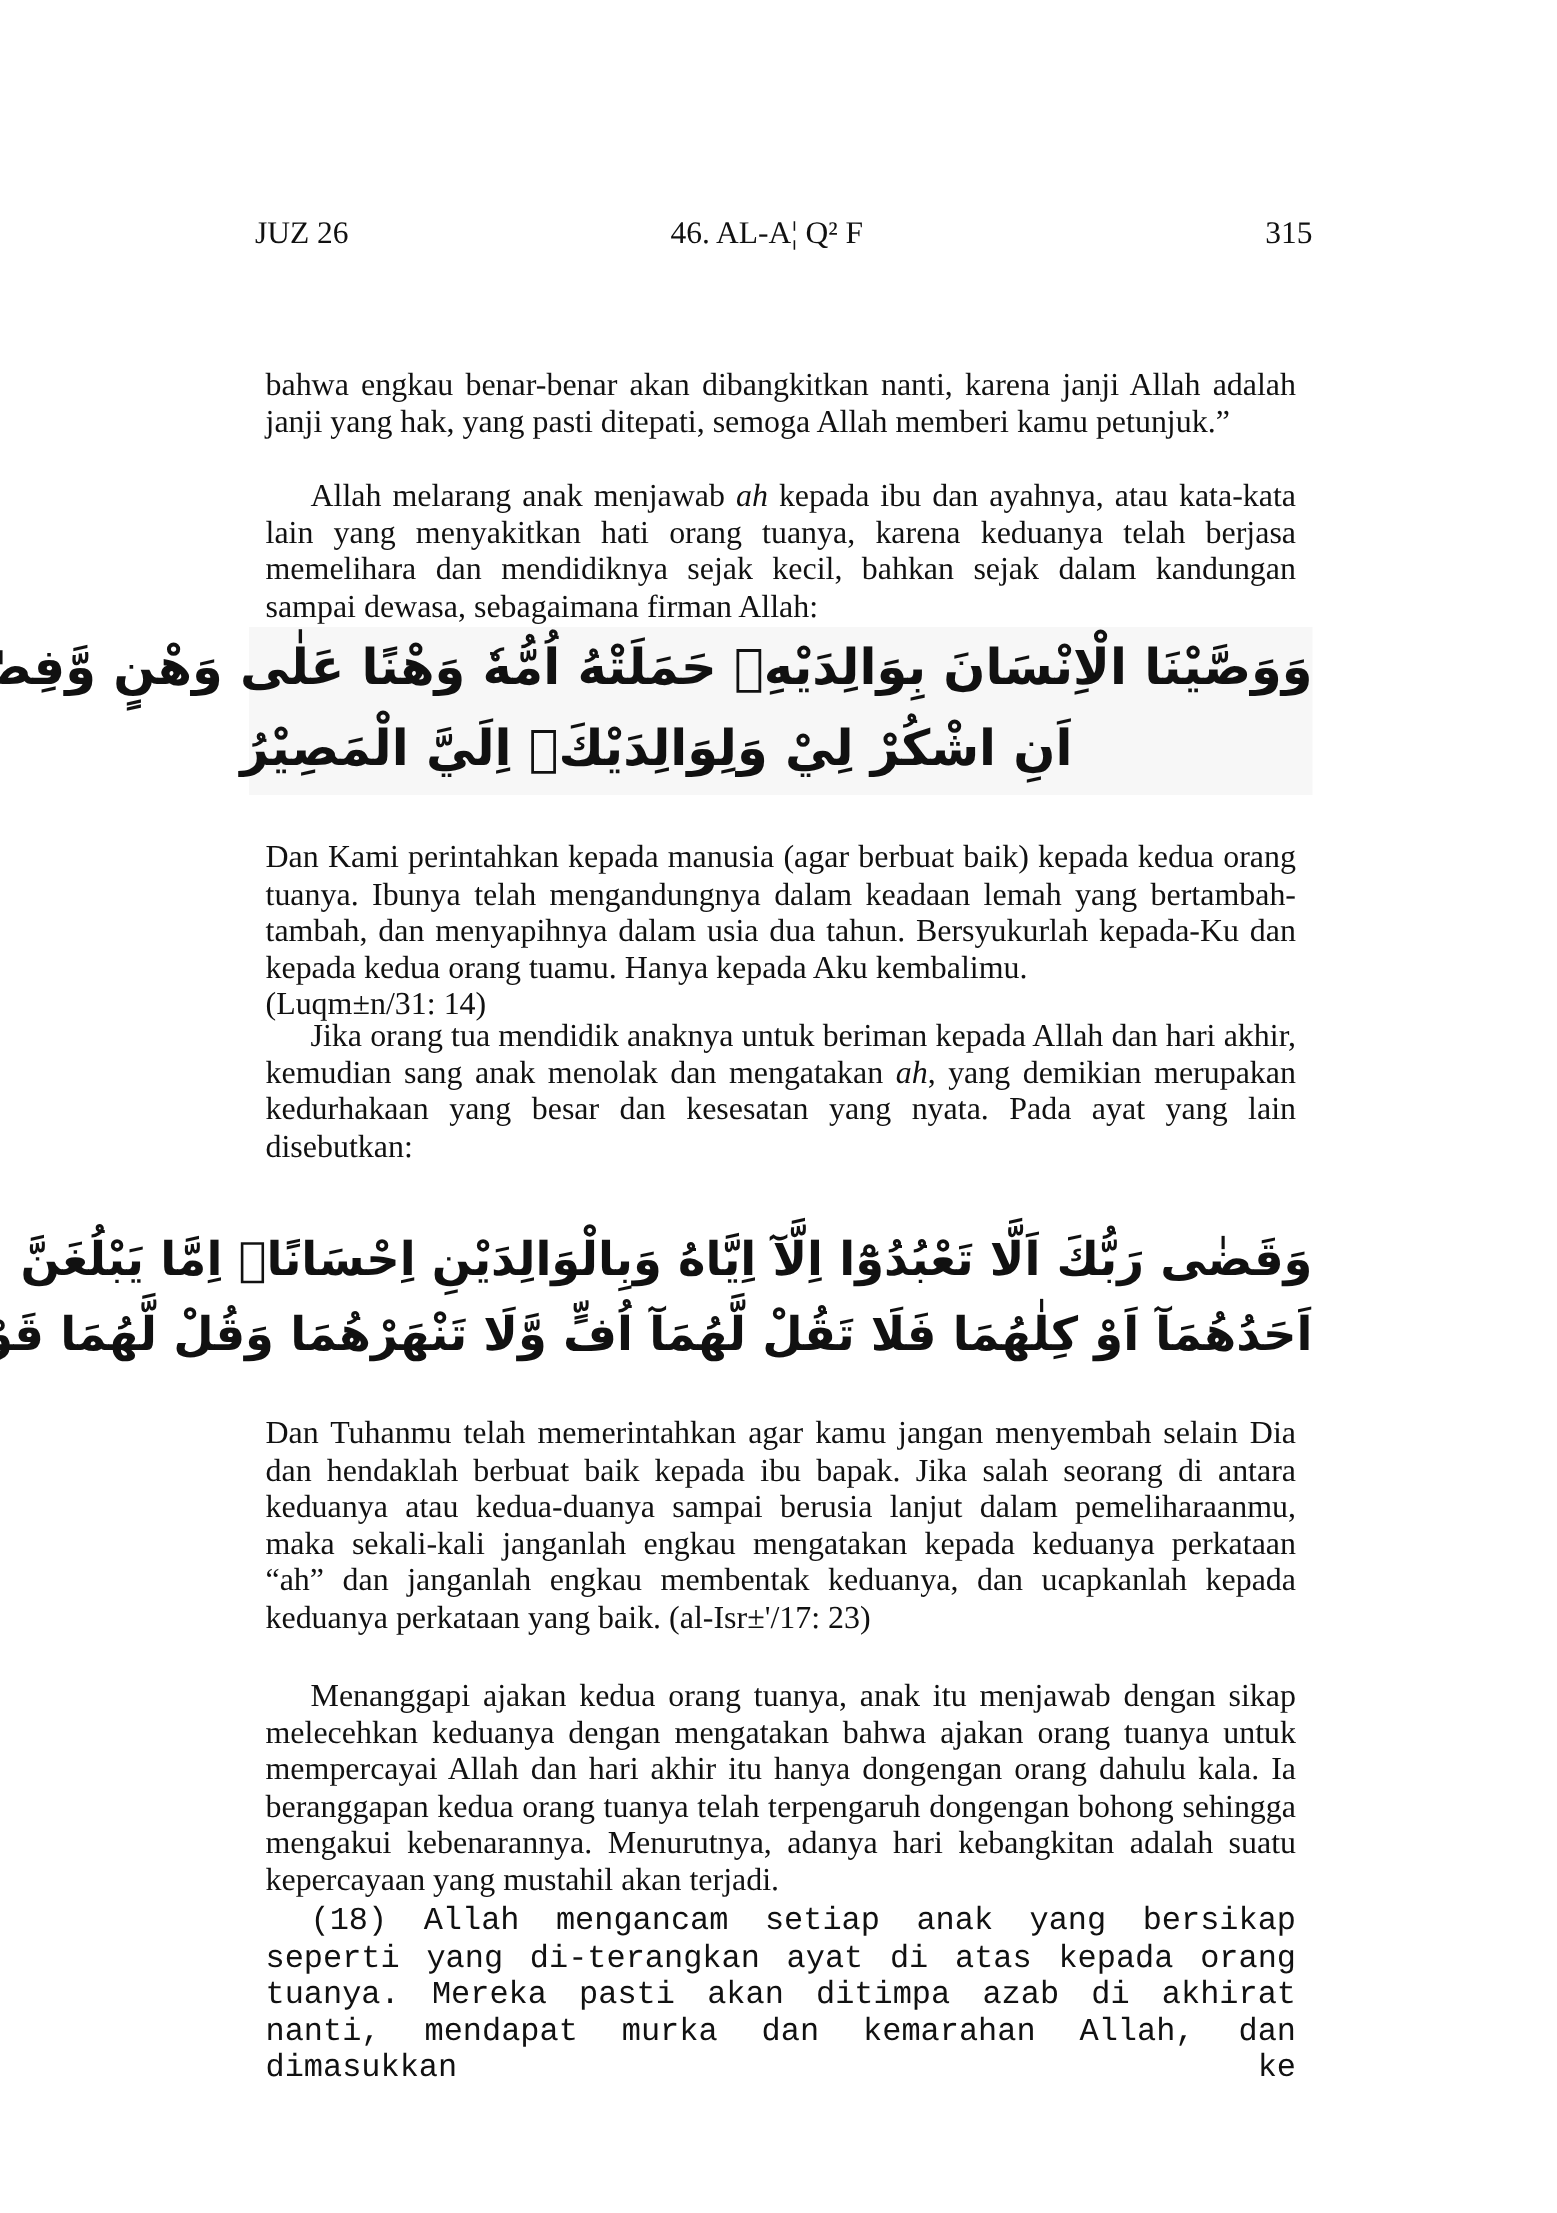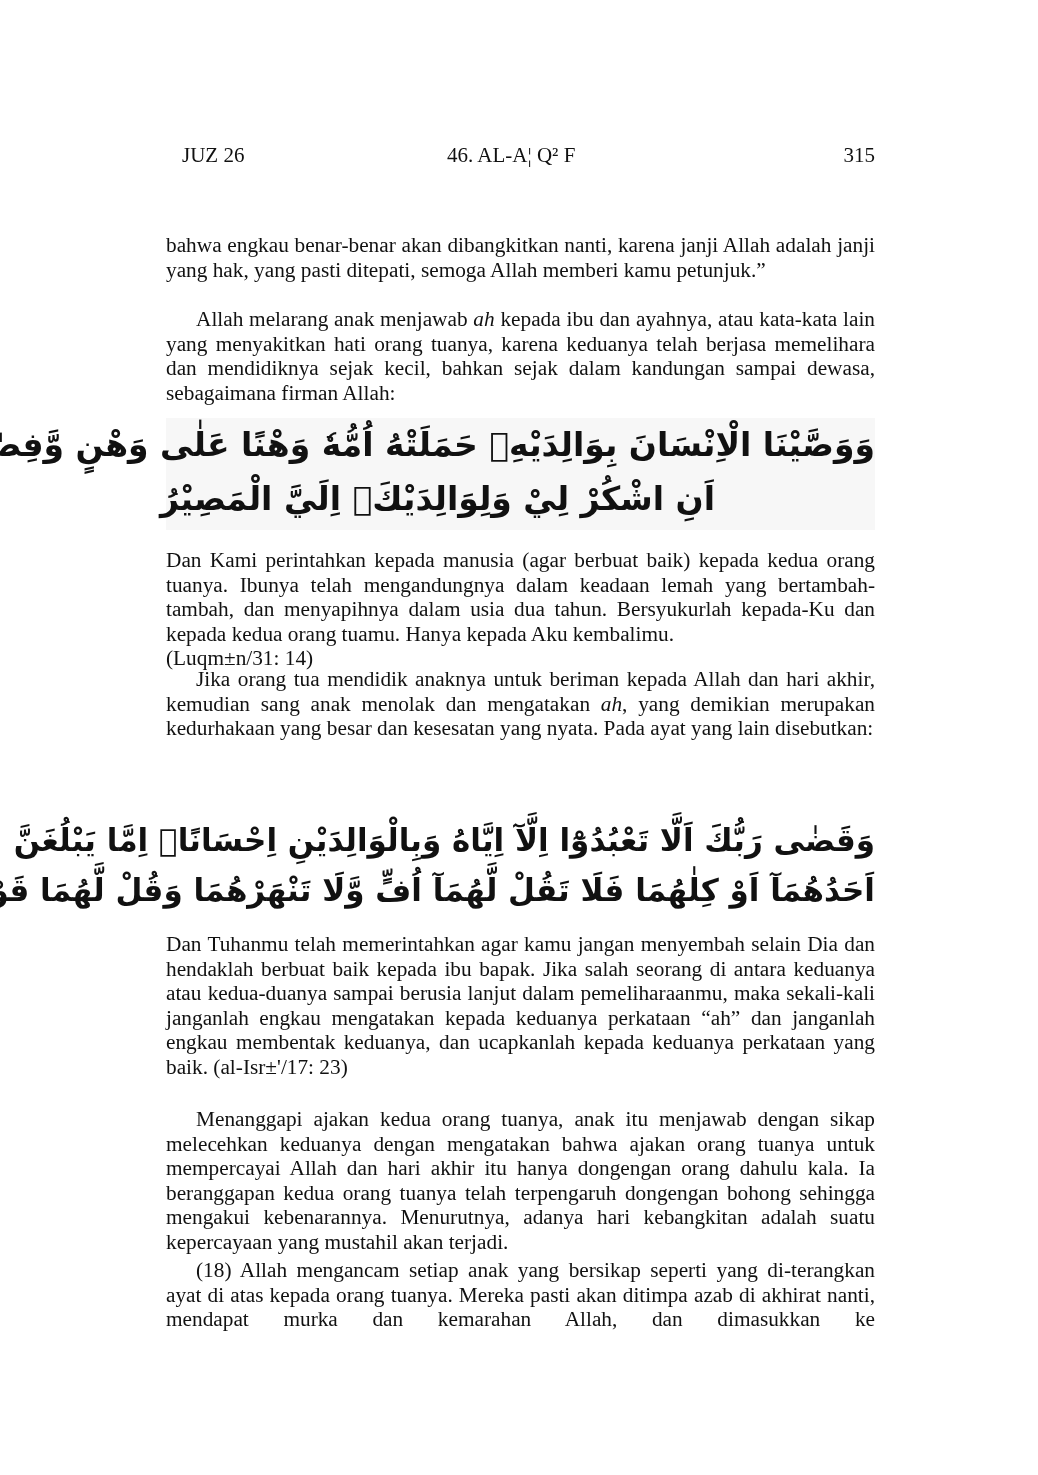--- a/index.html
+++ b/index.html
@@ -1,23 +1,23 @@
 <!DOCTYPE html>
 <html><head>
   <meta charset="utf-8">
   <style>
     html, body { margin: 0; padding: 0; background: #ffffff; }
     body { width: 1038px; height: 1475px; position: relative; overflow: hidden; color: #111; }
     .page { position: absolute; left: 166px; top: 0; width: 709px; font-family: "Liberation Serif", serif; font-size: 21.3px; }
     .header { position: absolute; top: 143px; left: 0; width: 709px; height: 30px; font-size: 21px; }
-    .header .left { position: absolute; left: 16px; top: 0; }
+    .header .left { position: absolute; left: 4px; top: 0; }
     .header .center { position: absolute; left: 281px; top: 0; }
     .header .right { position: absolute; right: 0; top: 0; }
     .block { position: absolute; left: 0; width: 709px; }
-    p { margin: 0; text-align: justify; line-height: 24.6px; }
+    p { margin: 11px; text-align: justify; line-height: 24.6px; }
     p.last { text-align-last: left; }
     .indent { text-indent: 30px; }
     .italic { }
     .arabic { position: absolute; left: 0; width: 709px; direction: rtl; text-align: center; font-family: "DejaVu Sans", sans-serif; font-weight: bold; color: #111; }
     .arabic .line { display: block; white-space: nowrap; }
     .arabic1 { top: 418px; height: 112px; background: #f7f7f7; font-size: 33px; line-height: 54px; }
     .arabic1 .line2 { padding-right: 160px; }
     .arabic2 { top: 815px; height: 104px; font-size: 31px; line-height: 50px; }
   </style>
 </head>
@@ -59,16 +59,16 @@
 
   <div class="block" style="top:932px;">
     <p class="last"><span class="italic">Dan Tuhanmu telah memerintahkan agar kamu jangan menyembah selain Dia dan hendaklah berbuat baik kepada ibu bapak. Jika salah seorang di antara keduanya atau kedua-duanya sampai berusia lanjut dalam pemeliharaanmu, maka sekali-kali janganlah engkau mengatakan kepada keduanya perkataan “ah” dan janganlah engkau membentak keduanya, dan ucapkanlah kepada keduanya perkataan yang baik.</span><span> (al-Isr±'/17: 23)</span></p>
   </div>
 
   <div class="block" style="top:1107px;">
     <p class="indent last">Menanggapi ajakan kedua orang tuanya, anak itu menjawab dengan sikap melecehkan keduanya dengan mengatakan bahwa ajakan orang tuanya untuk mempercayai Allah dan hari akhir itu hanya dongengan orang dahulu kala. Ia beranggapan kedua orang tuanya telah terpengaruh dongengan bohong sehingga mengakui kebenarannya. Menurutnya, adanya hari kebangkitan adalah suatu kepercayaan yang mustahil akan terjadi.</p>
   </div>
 
   <div class="block" style="top:1258px;">
-    <p class="indent" style="text-align-last: justify;">(18) Allah mengancam setiap anak yang bersikap seperti yang di-terangkan ayat di atas kepada orang tuanya. Mereka pasti akan ditimpa azab di akhirat nanti, mendapat murka dan kemarahan Allah, dan dimasukkan ke</p>
+    <p class="indent" style="text-align-last: justify; font-family: Liberation Mono, monospace;">(18) Allah mengancam setiap anak yang bersikap seperti yang di-terangkan ayat di atas kepada orang tuanya. Mereka pasti akan ditimpa azab di akhirat nanti, mendapat murka dan kemarahan Allah, dan dimasukkan ke</p>
   </div>
 
 </div>
 
 </body></html>

